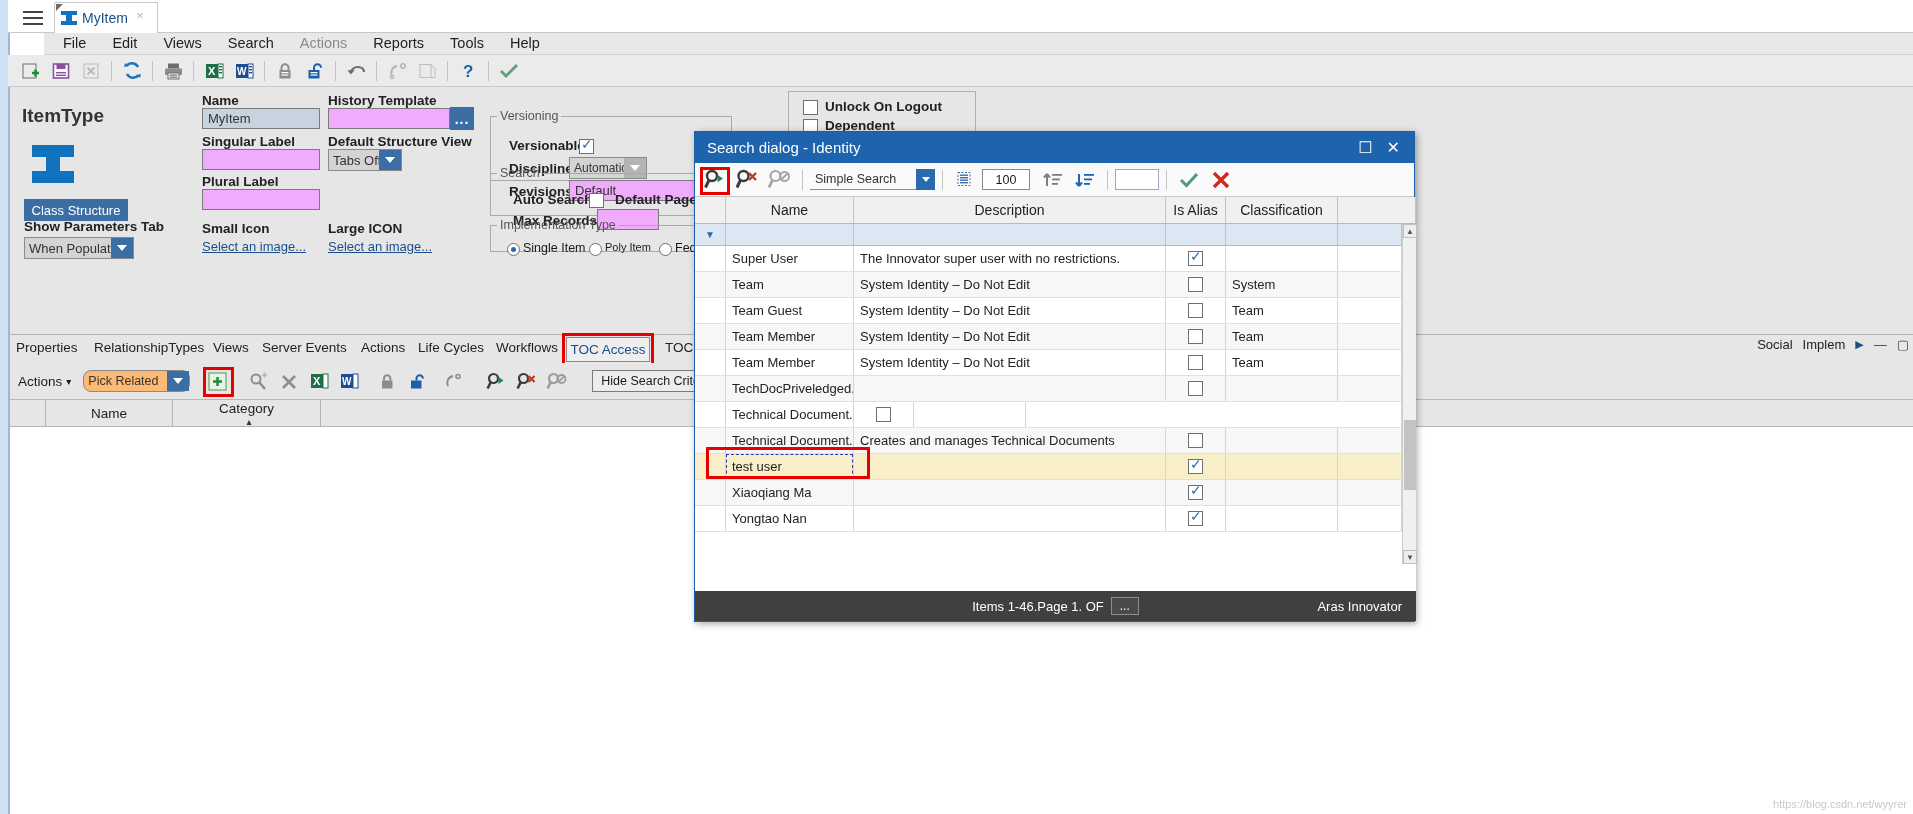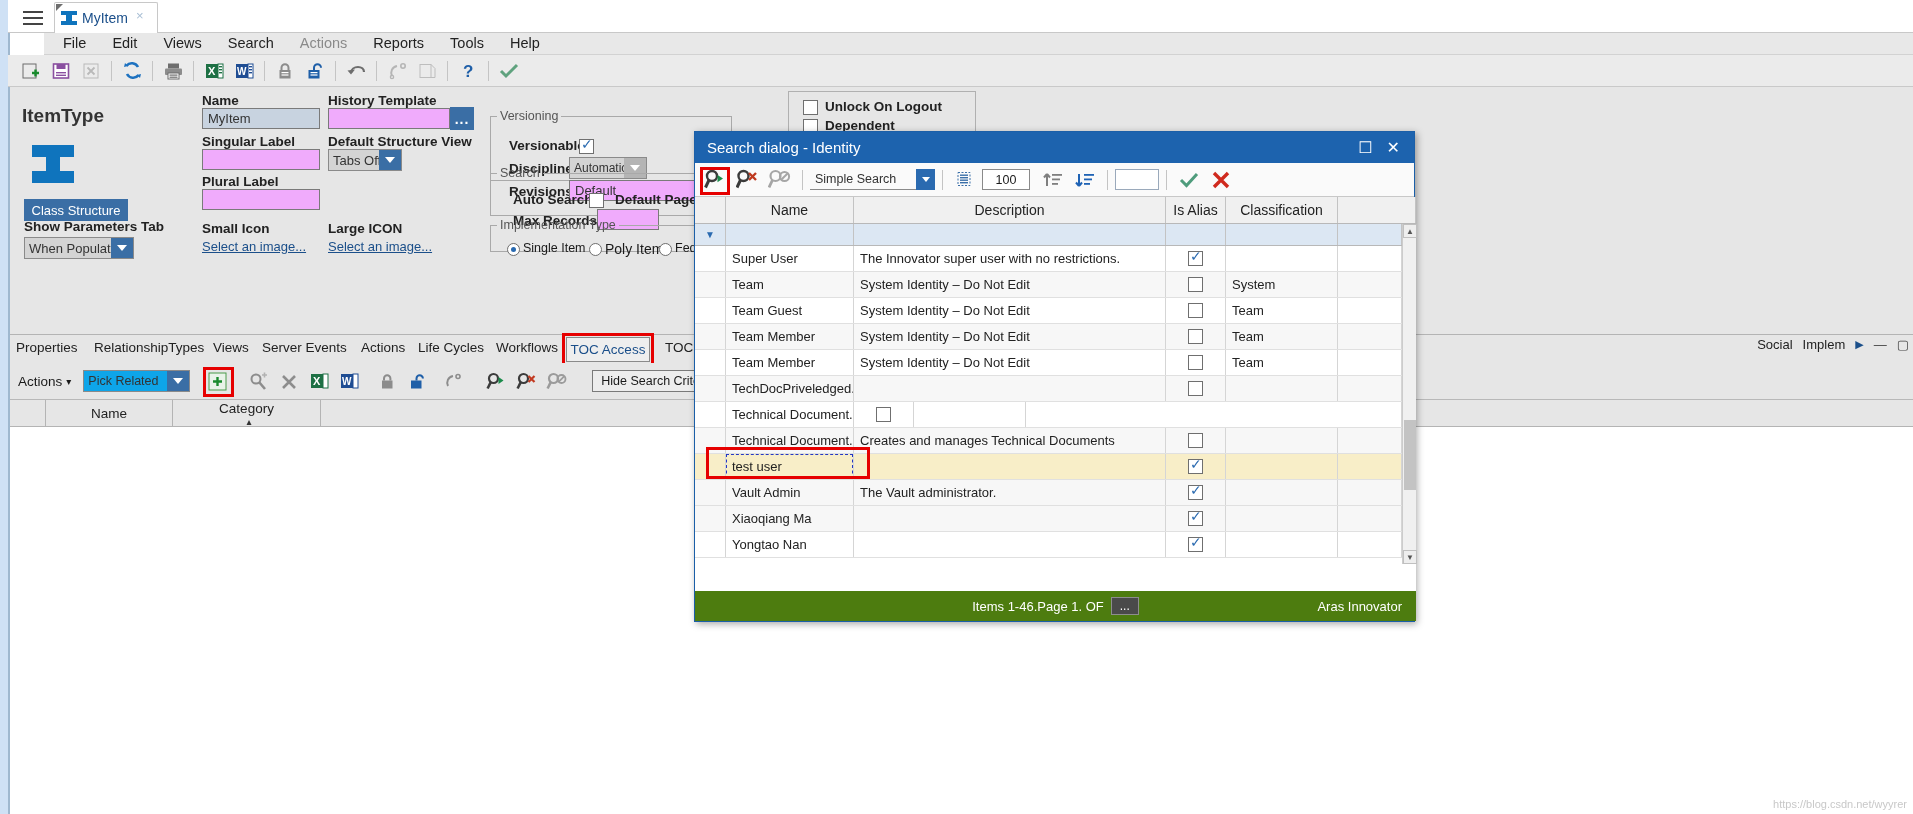--- a/index.html
+++ b/index.html
@@ -134,21 +134,21 @@
   .trow { display:flex; height:26px; border-bottom:1px solid #e0e0e0; }
   .trow > div { border-right:1px solid #d5d5d5; display:flex; align-items:center; font-size:13px; color:#222; padding-left:6px; overflow:hidden; white-space:nowrap;}
   .trow .c-sel, .trow .c-alias { justify-content:center; padding-left:0; }
   .trow.alt { background:#f7f7f7; }
   .trow.hl { background:#f8eec8; }
   .cellsel { outline:1px dashed #2437c4; outline-offset:-1px; width:100%; height:100%; display:flex; align-items:center; padding-left:6px;}
   #vscroll { position:absolute; right:0; top:27px; width:14px; height:340px; background:#f0f0f0; border-left:1px solid #ccc; }
   #vscroll .up, #vscroll .dn { width:14px; height:14px; background:#eee; border:1px solid #c0c0c0; display:flex; align-items:center; justify-content:center; font-size:8px; color:#555;}
   #vscroll .dn { position:absolute; bottom:0; }
   #vscroll .thumb { position:absolute; left:1px; top:196px; width:12px; height:70px; background:#c3c3c3; }
-  #dlg-status { position:absolute; left:0; bottom:0; width:721px; height:30px; background:#4d7c0f; color:#fff;
+  #dlg-status { position:absolute; left:0; bottom:0; width:721px; height:30px; background:#404040; color:#fff;
       display:flex; align-items:center; font-size:13px; }
   #dlg-status .center { position:absolute; left:0; right:0; display:flex; justify-content:center; align-items:center; gap:7px;}
   #dlg-status .dots { border:1px solid #8d8d8d; background:#4a4a4a; padding:0 8px; font-size:12px; line-height:16px; cursor:pointer;}
   #dlg-status .right { position:absolute; right:14px; font-size:13px; }
 
   
   #right-tabs { position:absolute; right:4px; top:337px; display:flex; align-items:center; gap:10px; font-size:13px; color:#222; }
   #right-tabs .arrow { color:#1b4f8a; font-size:11px; }
   .winbtn { font-size:13px; color:#444; cursor:pointer; }
 
@@ -369,21 +369,21 @@
     <div class="fbox" style="left:106px; top:29px; width:62px;">
       <span></span>
     </div>
   </fieldset>
 
   <fieldset class="grp" style="left:480px; top:131px; width:242px; height:34px;">
     <legend>Implementation Type</legend>
     <span class="rdo on" style="position:absolute; left:16px; top:11px;"></span>
     <span style="position:absolute; left:32px; top:9px; font-size:12.5px;">Single Item</span>
     <span class="rdo" style="position:absolute; left:98px; top:11px;"></span>
-    <span style="position:absolute; left:114px; top:9px; font-size:14px;">Poly Item</span>
+    <span style="position:absolute; left:114px; top:9px; font-size:11px;">Poly Item</span>
     <span class="rdo" style="position:absolute; left:168px; top:11px;"></span>
     <span style="position:absolute; left:184px; top:9px; font-size:12.5px;">Federa</span>
   </fieldset>
 
   <fieldset class="grp" style="left:778px; top:4px; width:188px; height:55px; border-color:#b0b0b0;">
     <span class="chk" style="position:absolute; left:14px; top:8px;"></span>
     <span class="flabel" style="left:36px; top:7px;">Unlock On Logout</span>
     <span class="chk" style="position:absolute; left:14px; top:27px;"></span>
     <span class="flabel" style="left:36px; top:26px;">Dependent</span>
   </fieldset>
@@ -406,21 +406,21 @@
   <span>Social</span>
   <span>Implem</span>
   <span class="arrow">▶</span>
   <span class="winbtn">—</span>
   <span class="winbtn">▢</span>
 </div>
 
 <div id="rel-toolbar">
   <span style="font-size:13.5px;">Actions</span>
   <span style="font-size:10px; margin:0 12px 0 4px;">▾</span>
-  <div class="sel" style="position:relative; width:107px; background:#0ea5e9;">
+  <div class="sel" style="position:relative; width:107px; background:#fdba74;border-radius:8px;">
     <span style="font-size:12.5px;">Pick Related</span>
     <span class="arrow"></span>
   </div>
   <div class="tbtn" style="margin-left:12px;">
     <svg width="19" height="19" viewBox="0 0 19 19">
         <rect x="1" y="1" width="17" height="17" fill="#e9f3e9" stroke="#4a9a4a"></rect>
         <path d="M5 9.5h9M9.5 5v9" stroke="#1a8b2e" stroke-width="2.4"></path>
       </svg>
   </div>
   <div class="tbtn" style="margin-left:12px;">
@@ -690,30 +690,20 @@
             </div>
             <div class="c-desc"></div>
             <div class="c-alias">
               <span class="chk on"></span>
             </div>
             <div class="c-class"></div>
             <div class="c-pad"></div>
           </div>
           <div class="trow alt">
             <div class="c-sel"></div>
-            <div class="c-name">Vault Admin</div>
-            <div class="c-desc">The Vault administrator.</div>
-            <div class="c-alias">
-              <span class="chk on"></span>
-            </div>
-            <div class="c-class"></div>
-            <div class="c-pad"></div>
-          </div>
-          <div class="trow alt">
-            <div class="c-sel"></div>
             <div class="c-name">Xiaoqiang Ma</div>
             <div class="c-desc"></div>
             <div class="c-alias">
               <span class="chk on"></span>
             </div>
             <div class="c-class"></div>
             <div class="c-pad"></div>
           </div>
           <div class="trow">
             <div class="c-sel"></div>

